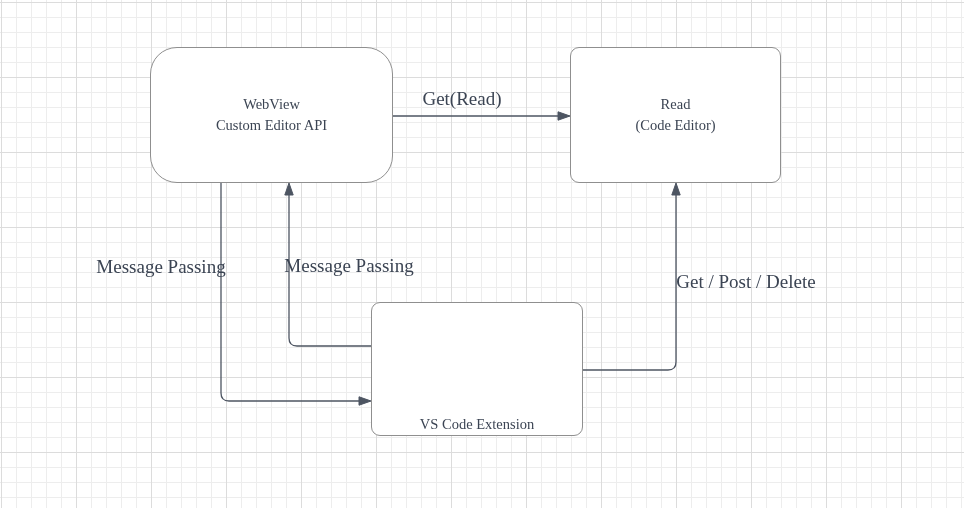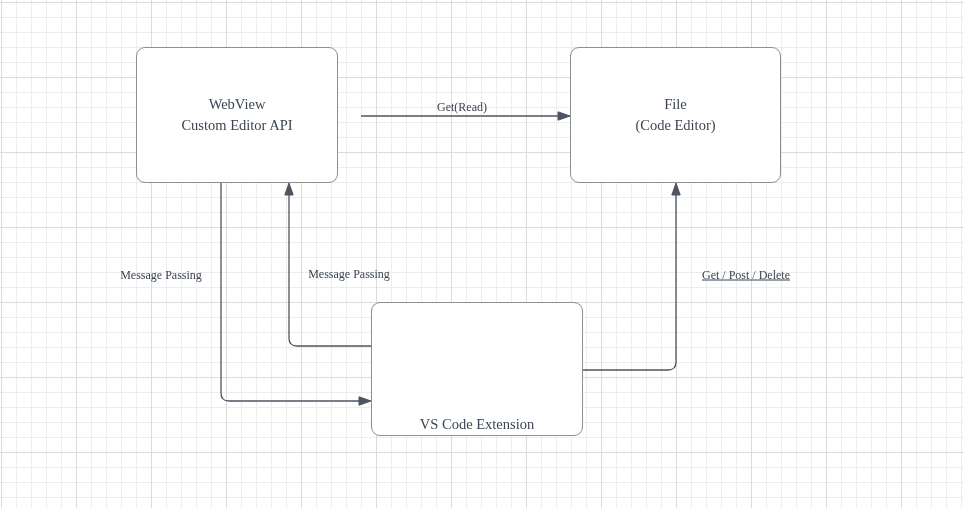--- a/index.html
+++ b/index.html
@@ -54,35 +54,34 @@
     align-items: center;
     justify-content: center;
     text-align: center;
   }
   .node-label {
     color: var(--text);
     font-size: 14.5px;
     line-height: 21px;
   }
   .node-label .line { display: block; }
-  #node-webview   { left: 136px; top: 47px;  width: 202px; height: 136px; }
+  #node-webview   { left: 150px; top: 47px;  width: 243px; height: 136px; border-radius: 27px; }
   #node-file      { left: 570px; top: 47px;  width: 211px; height: 136px; }
   #node-extension { left: 371px; top: 302px; width: 212px; height: 134px; align-items: flex-end; }
   .edge-label {
     position: absolute;
     transform: translate(-50%, -50%);
     color: var(--text);
-    font-size: 12px;
+    font-size: 19px;
     white-space: nowrap;
-    margin-top: 8px;
   }
   #label-get-read        { left: 462px; top: 99px;  }
   #label-msg-down        { left: 161px; top: 267px; }
   #label-msg-up          { left: 349px; top: 266px; }
-  #label-get-post-delete { left: 746px; top: 267px; text-decoration: underline; }
+  #label-get-post-delete { left: 746px; top: 282px; }
 </style>
 </head>
 <body>
 
 <div class="canvas">
 
   <svg class="edges">
 
     <path d="M 361 116 L 558 116"></path>
     <polygon points="570,116 558,111.8 558,120.2"></polygon>
@@ -99,21 +98,21 @@
 
   <div class="node" id="node-webview">
     <div class="node-label">
       <span class="line">WebView</span>
       <span class="line">Custom Editor API</span>
     </div>
   </div>
 
   <div class="node" id="node-file">
     <div class="node-label">
-      <span class="line">File</span>
+      <span class="line">Read</span>
       <span class="line">(Code Editor)</span>
     </div>
   </div>
 
   <div class="node" id="node-extension">
     <div class="node-label">
       <span class="line">VS Code Extension</span>
     </div>
   </div>
 

